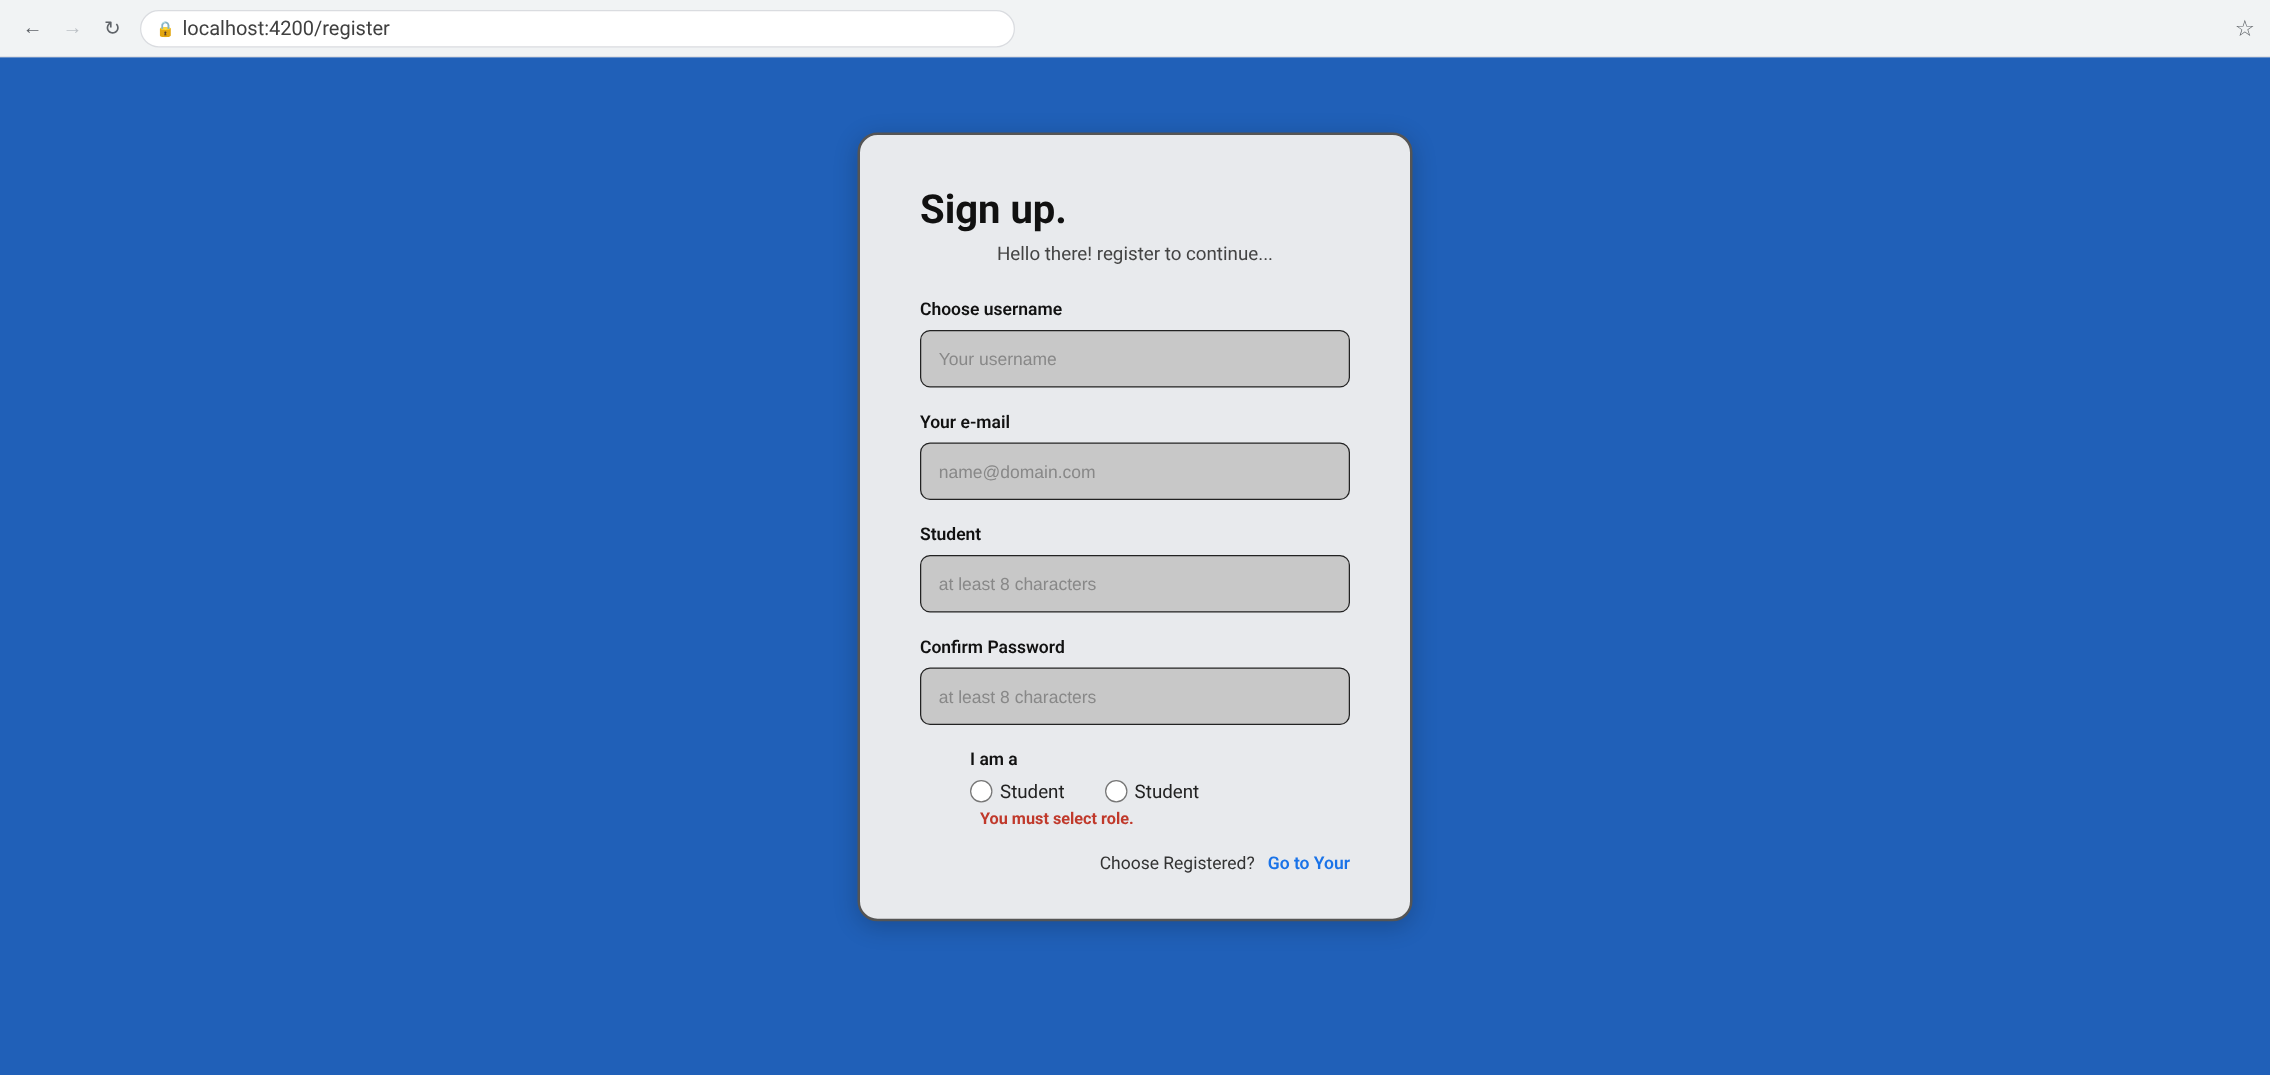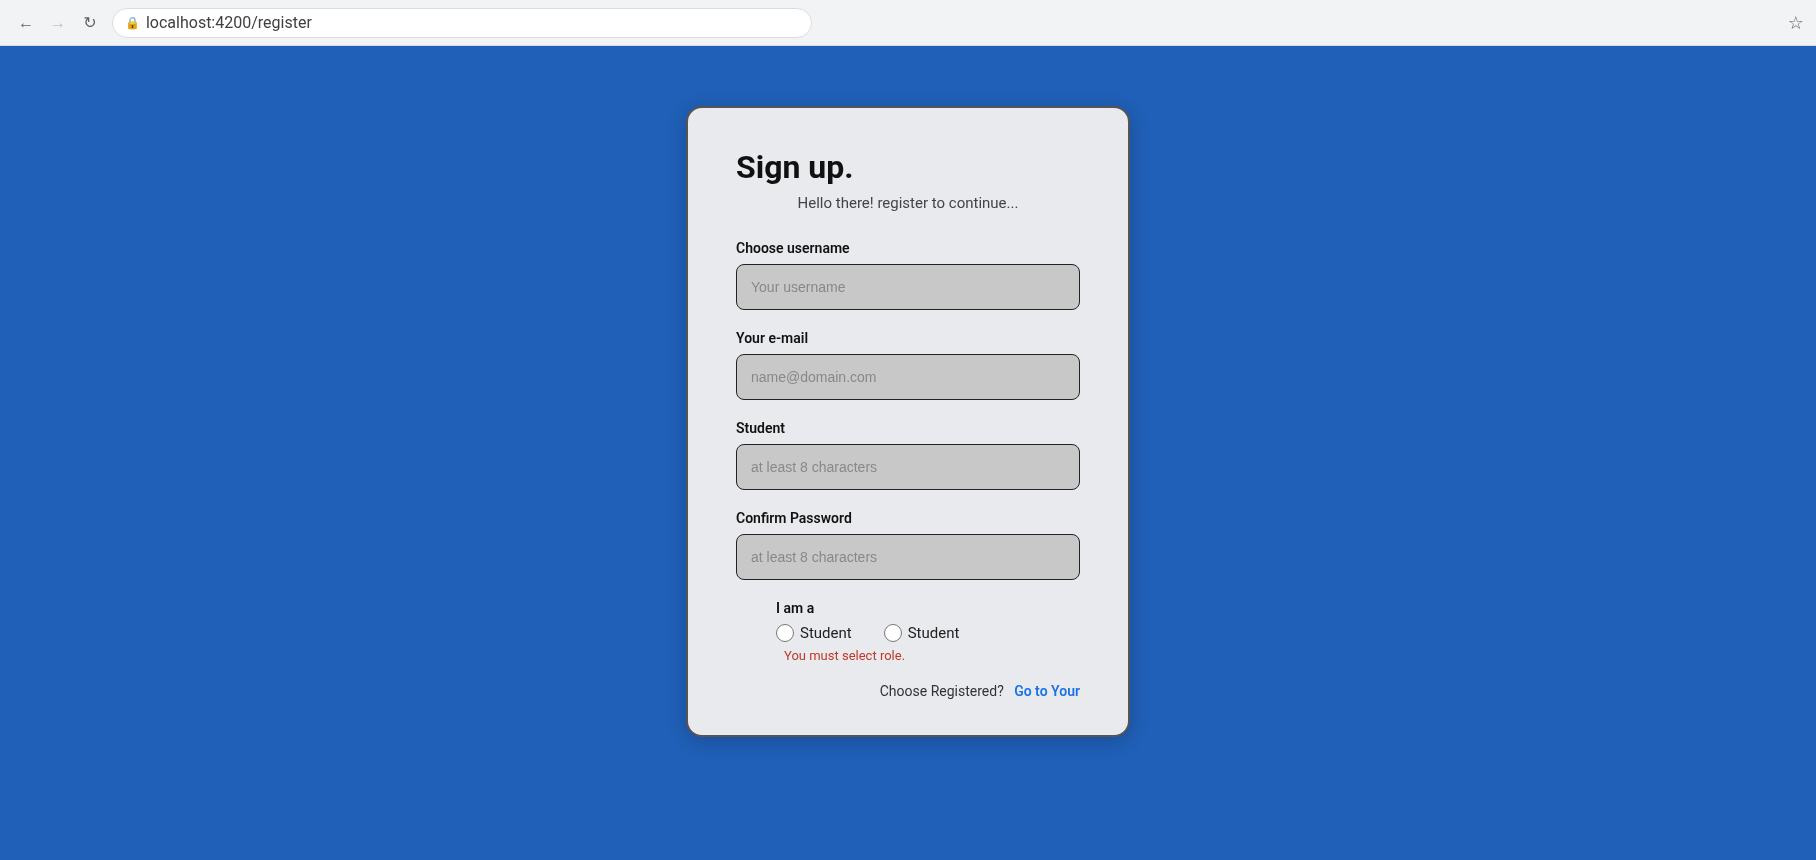--- a/index.html
+++ b/index.html
@@ -175,20 +175,21 @@
       height: 18px;
       accent-color: #2060b8;
       cursor: pointer;
     }
 
     .error-text {
       font-size: 13px;
       color: #c0392b;
       margin-top: 6px;
       margin-left: 8px;
+      font-weight: bold;
     }
 
     .footer-text {
       text-align: right;
       font-size: 14px;
       color: #333;
       margin-top: 16px;
     }
 
     .login-link {

